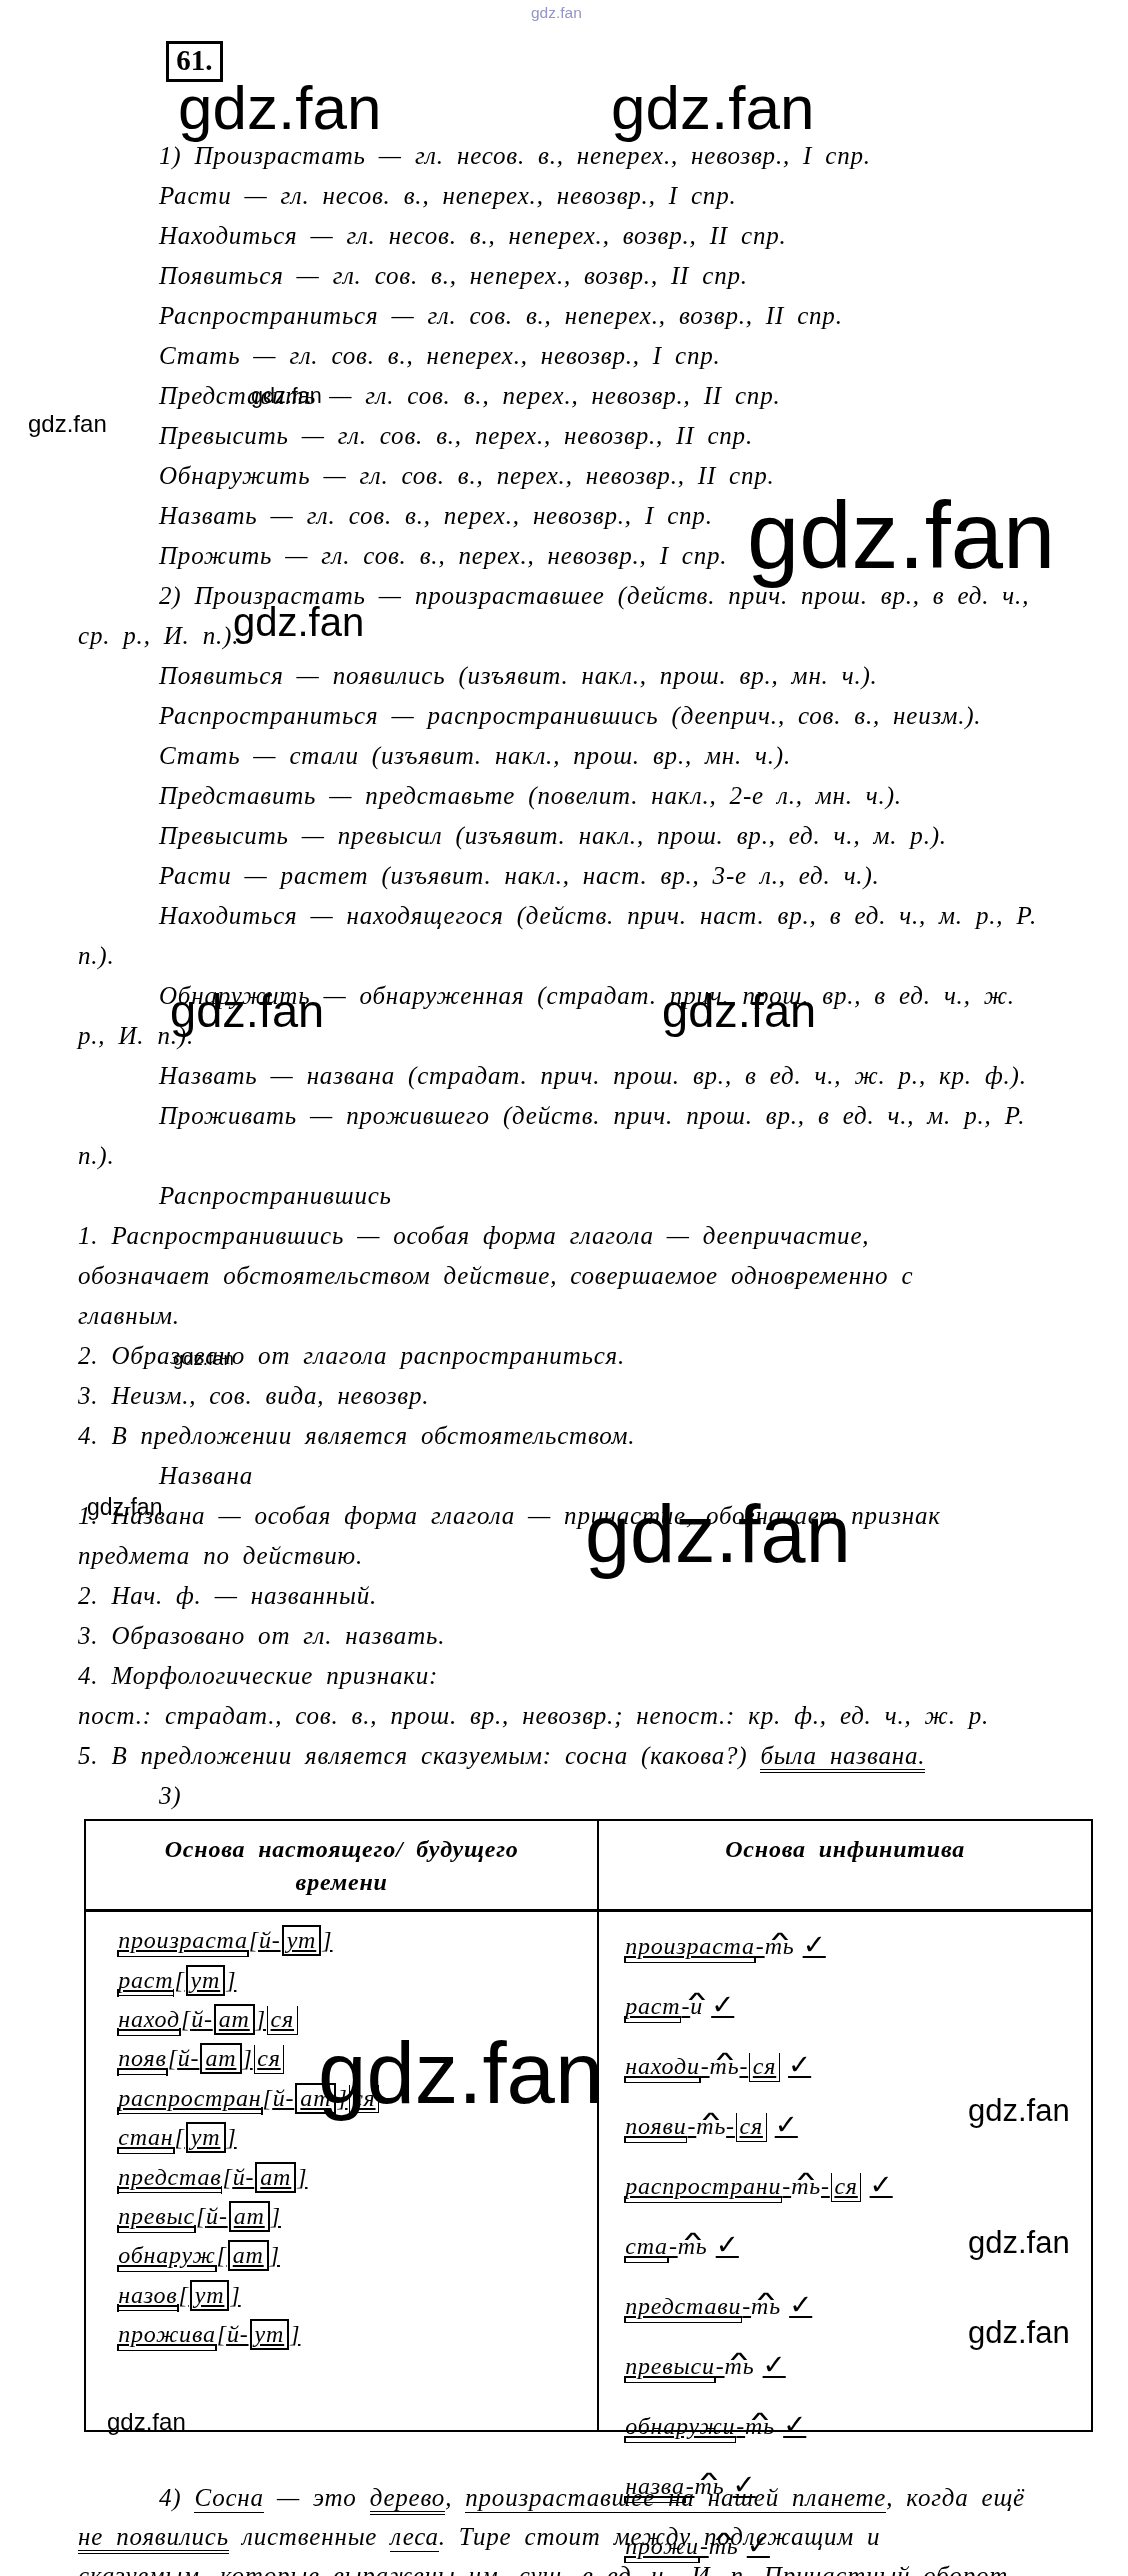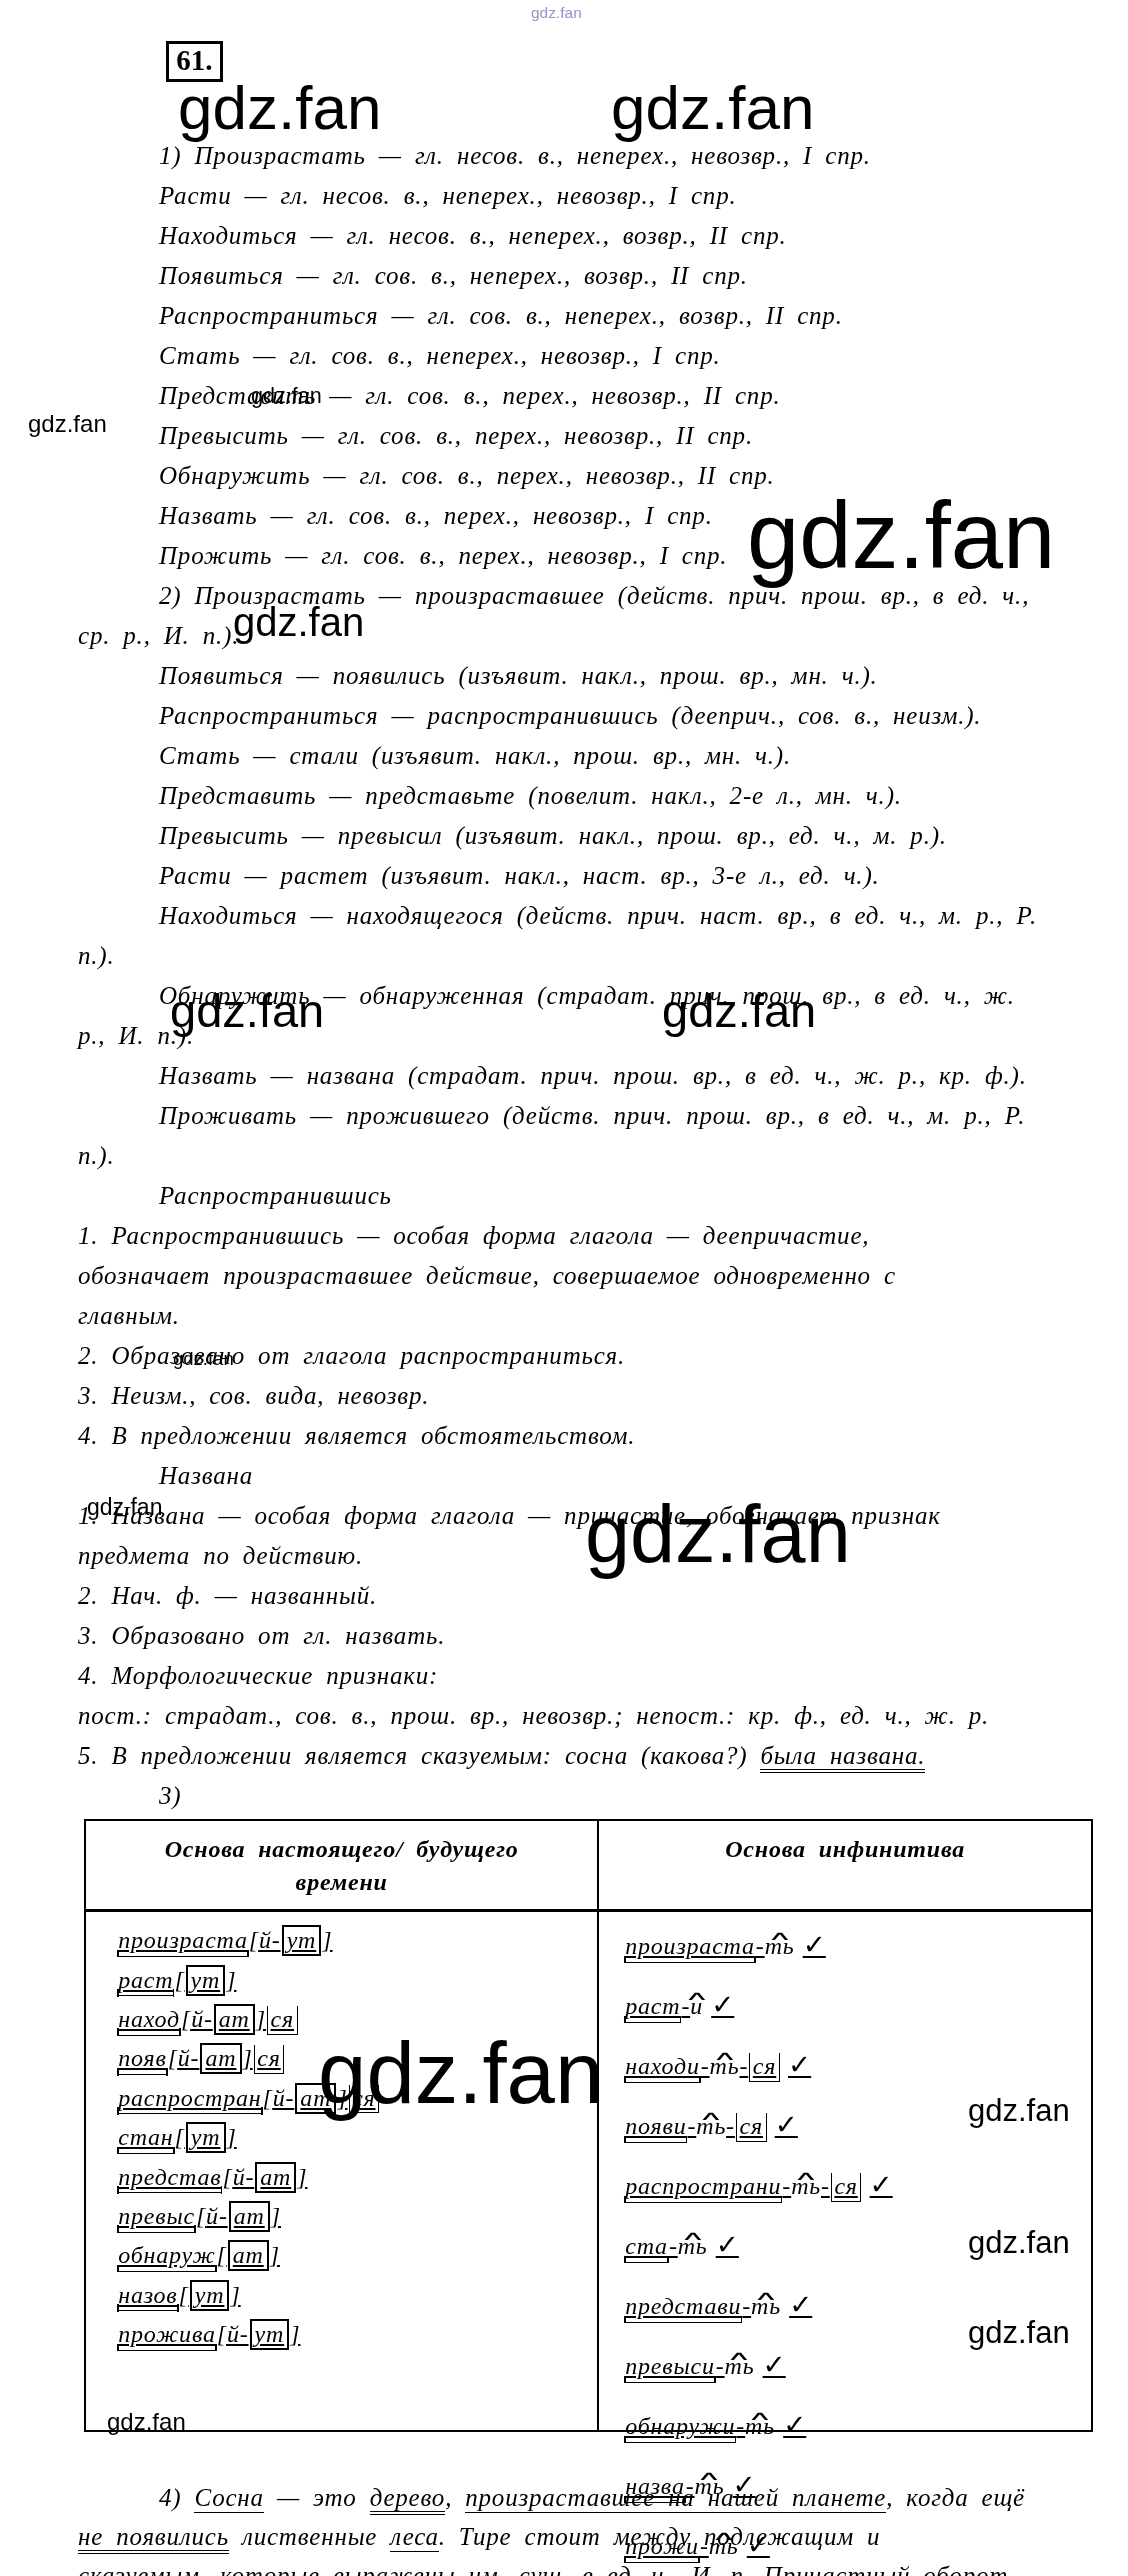--- a/index.html
+++ b/index.html
@@ -128,21 +128,21 @@
         <div class="line"><span>п.).</span></div>
         <div class="line ind"><span>Обнаружить — обнаруженная (страдат. прич. прош. вр., в ед. ч., ж.</span></div>
         <div class="line"><span>р., И. п.).</span></div>
         <div class="line ind"><span>Назвать — названа (страдат. прич. прош. вр., в ед. ч., ж. р., кр. ф.).</span></div>
         <div class="line ind"><span>Проживать — прожившего (действ. прич. прош. вр., в ед. ч., м. р., Р.</span></div>
         <div class="line"><span>п.).</span></div>
       </div>
     <div class="sect">
         <div class="line ind"><span>Распространившись</span></div>
         <div class="line"><span>1. Распространившись — особая форма глагола — деепричастие,</span></div>
-        <div class="line"><span>обозначает произраставшее действие, совершаемое одновременно с</span></div>
+        <div class="line"><span>обозначает обстоятельством действие, совершаемое одновременно с</span></div>
         <div class="line"><span>главным.</span></div>
         <div class="line"><span>2. Образовано </span><span class="gray">от</span><span> глагола распространиться.</span></div>
         <div class="line"><span>3. Неизм., </span><span class="gray">сов. вида, невозвр.</span></div>
         <div class="line"><span>4. В предложении </span><span class="gray">является обстоятельством.</span></div>
       </div>
     <div class="sect">
         <div class="line ind"><span>Названа</span></div>
         <div class="line"><span>1. Названа — особая форма глагола — причастие, обозначает признак</span></div>
         <div class="line"><span>предмета по действию.</span></div>
         <div class="line"><span>2. Нач. ф. — названный.</span></div>

